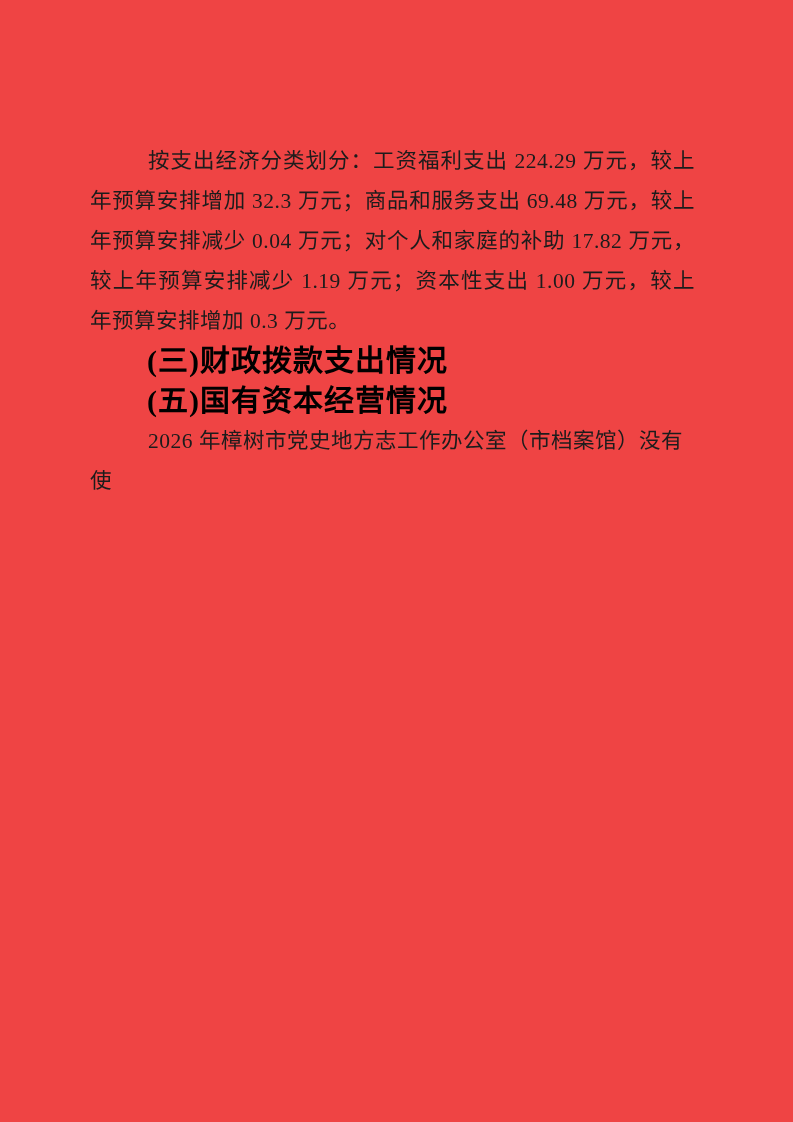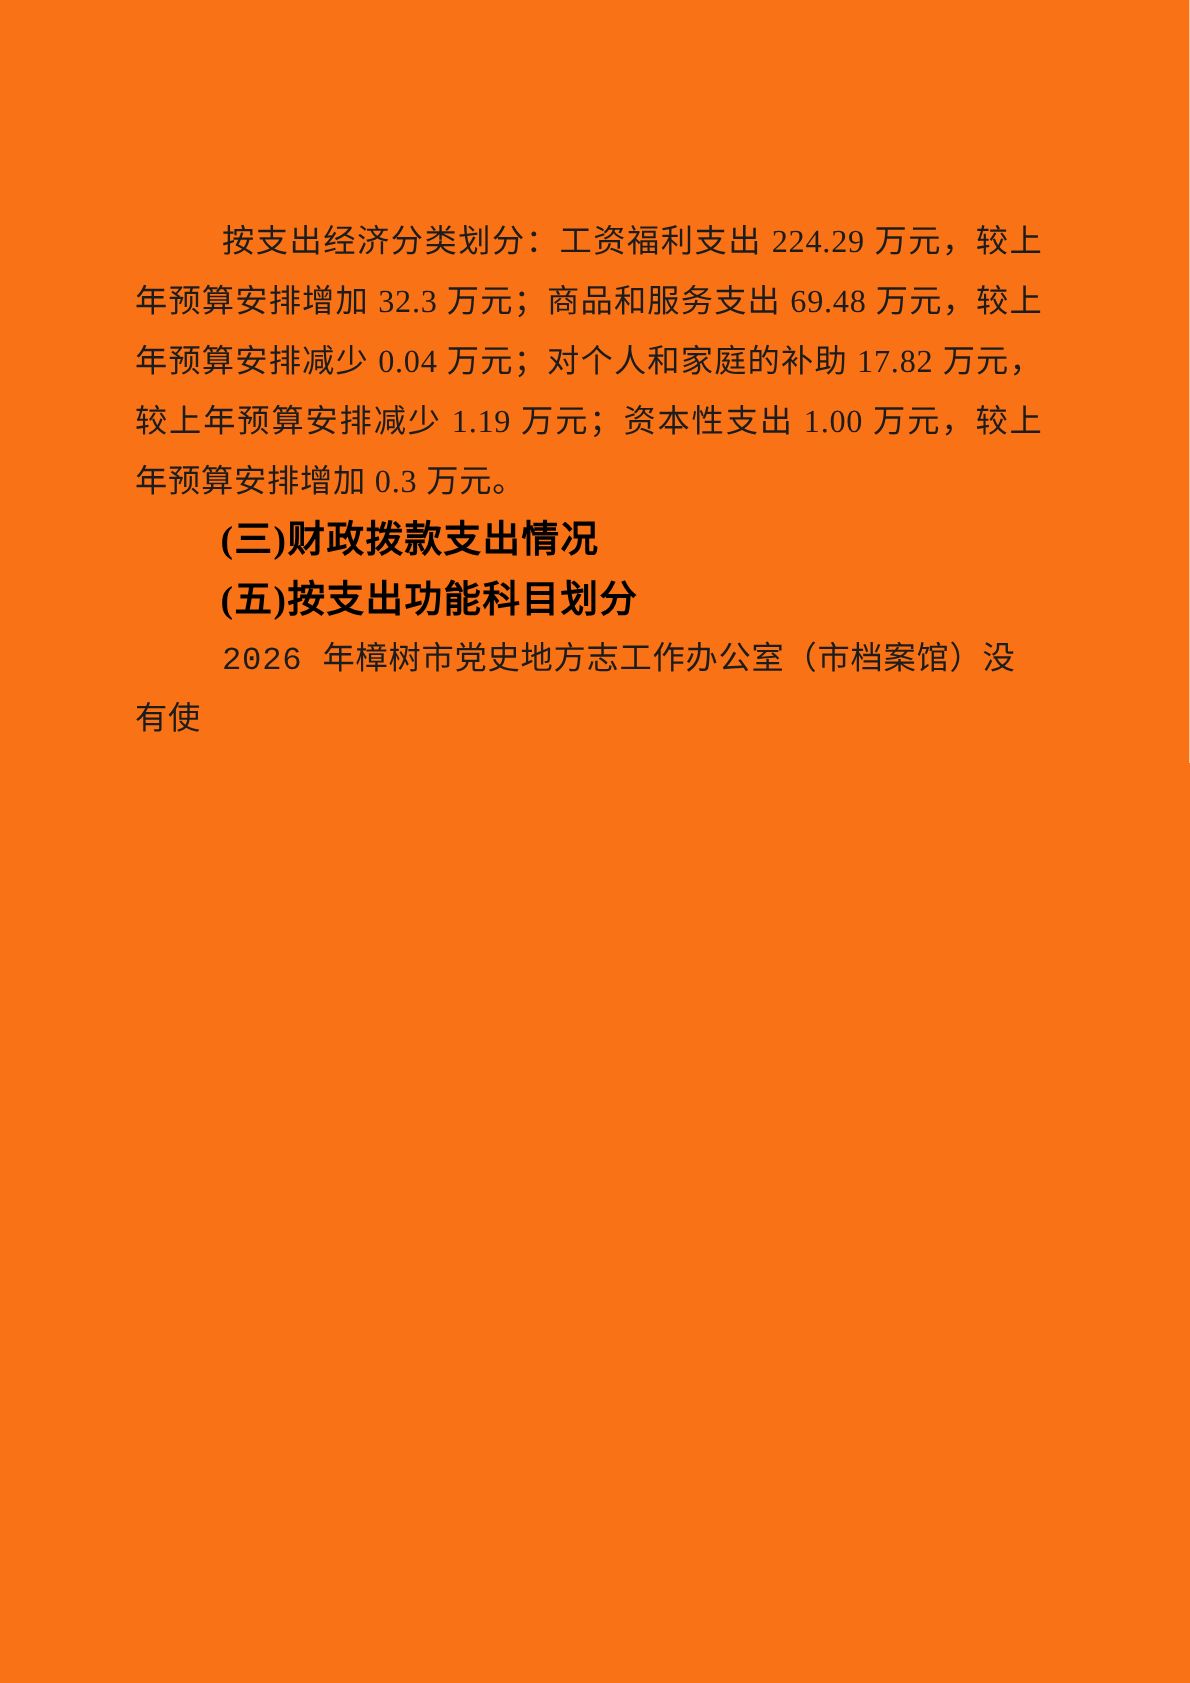--- a/index.html
+++ b/index.html
@@ -4,21 +4,21 @@
 <style>
   html, body {
     margin: 0;
     padding: 0;
     background: #ffffff;
   }
   .page {
     position: relative;
     width: 793px;
     height: 1122px;
-    background: #f97316;
+    background: #ef4444;
     overflow: hidden;
     font-family: "Liberation Serif", "DejaVu Serif", serif;
     color: #1c1c1c;
   }
   .content {
     position: absolute;
     left: 90px;
     top: 141px;
     width: 605px;
   }
@@ -28,47 +28,46 @@
     line-height: 40px;
     letter-spacing: 0.5px;
     text-align: justify;
     text-justify: inter-character;
     text-indent: 58px;
     color: #1c1c1c;
     font-weight: 400;
   }
   .heading {
     margin: 0;
-    font-size: 25px;
+    font-size: 30px;
     line-height: 40px;
     letter-spacing: 1px;
     text-indent: 57px;
     color: #000000;
     font-weight: 700;
   }
   
   .para.truncated {
     text-align: left;
-    font-family: Liberation Mono, monospace;
   }
 </style>
 </head>
 <body>
 
 <div class="page">
   <div class="content">
 
     <p class="para">按支出经济分类划分：工资福利支出 224.29 万元，较上年预算安排增加 32.3 万元；商品和服务支出 69.48 万元，较上年预算安排减少 0.04 万元；对个人和家庭的补助 17.82 万元，较上年预算安排减少 1.19 万元；资本性支出 1.00 万元，较上年预算安排增加 0.3 万元。</p>
 
     <h2 class="heading">(三)财政拨款支出情况</h2>
 
 
 
 
 
 
 
-    <h2 class="heading">(五)按支出功能科目划分</h2>
+    <h2 class="heading">(五)国有资本经营情况</h2>
 
     <p class="para truncated">2026 年樟树市党史地方志工作办公室（市档案馆）没有使</p>
 
   </div>
 </div>
 
 </body></html>

